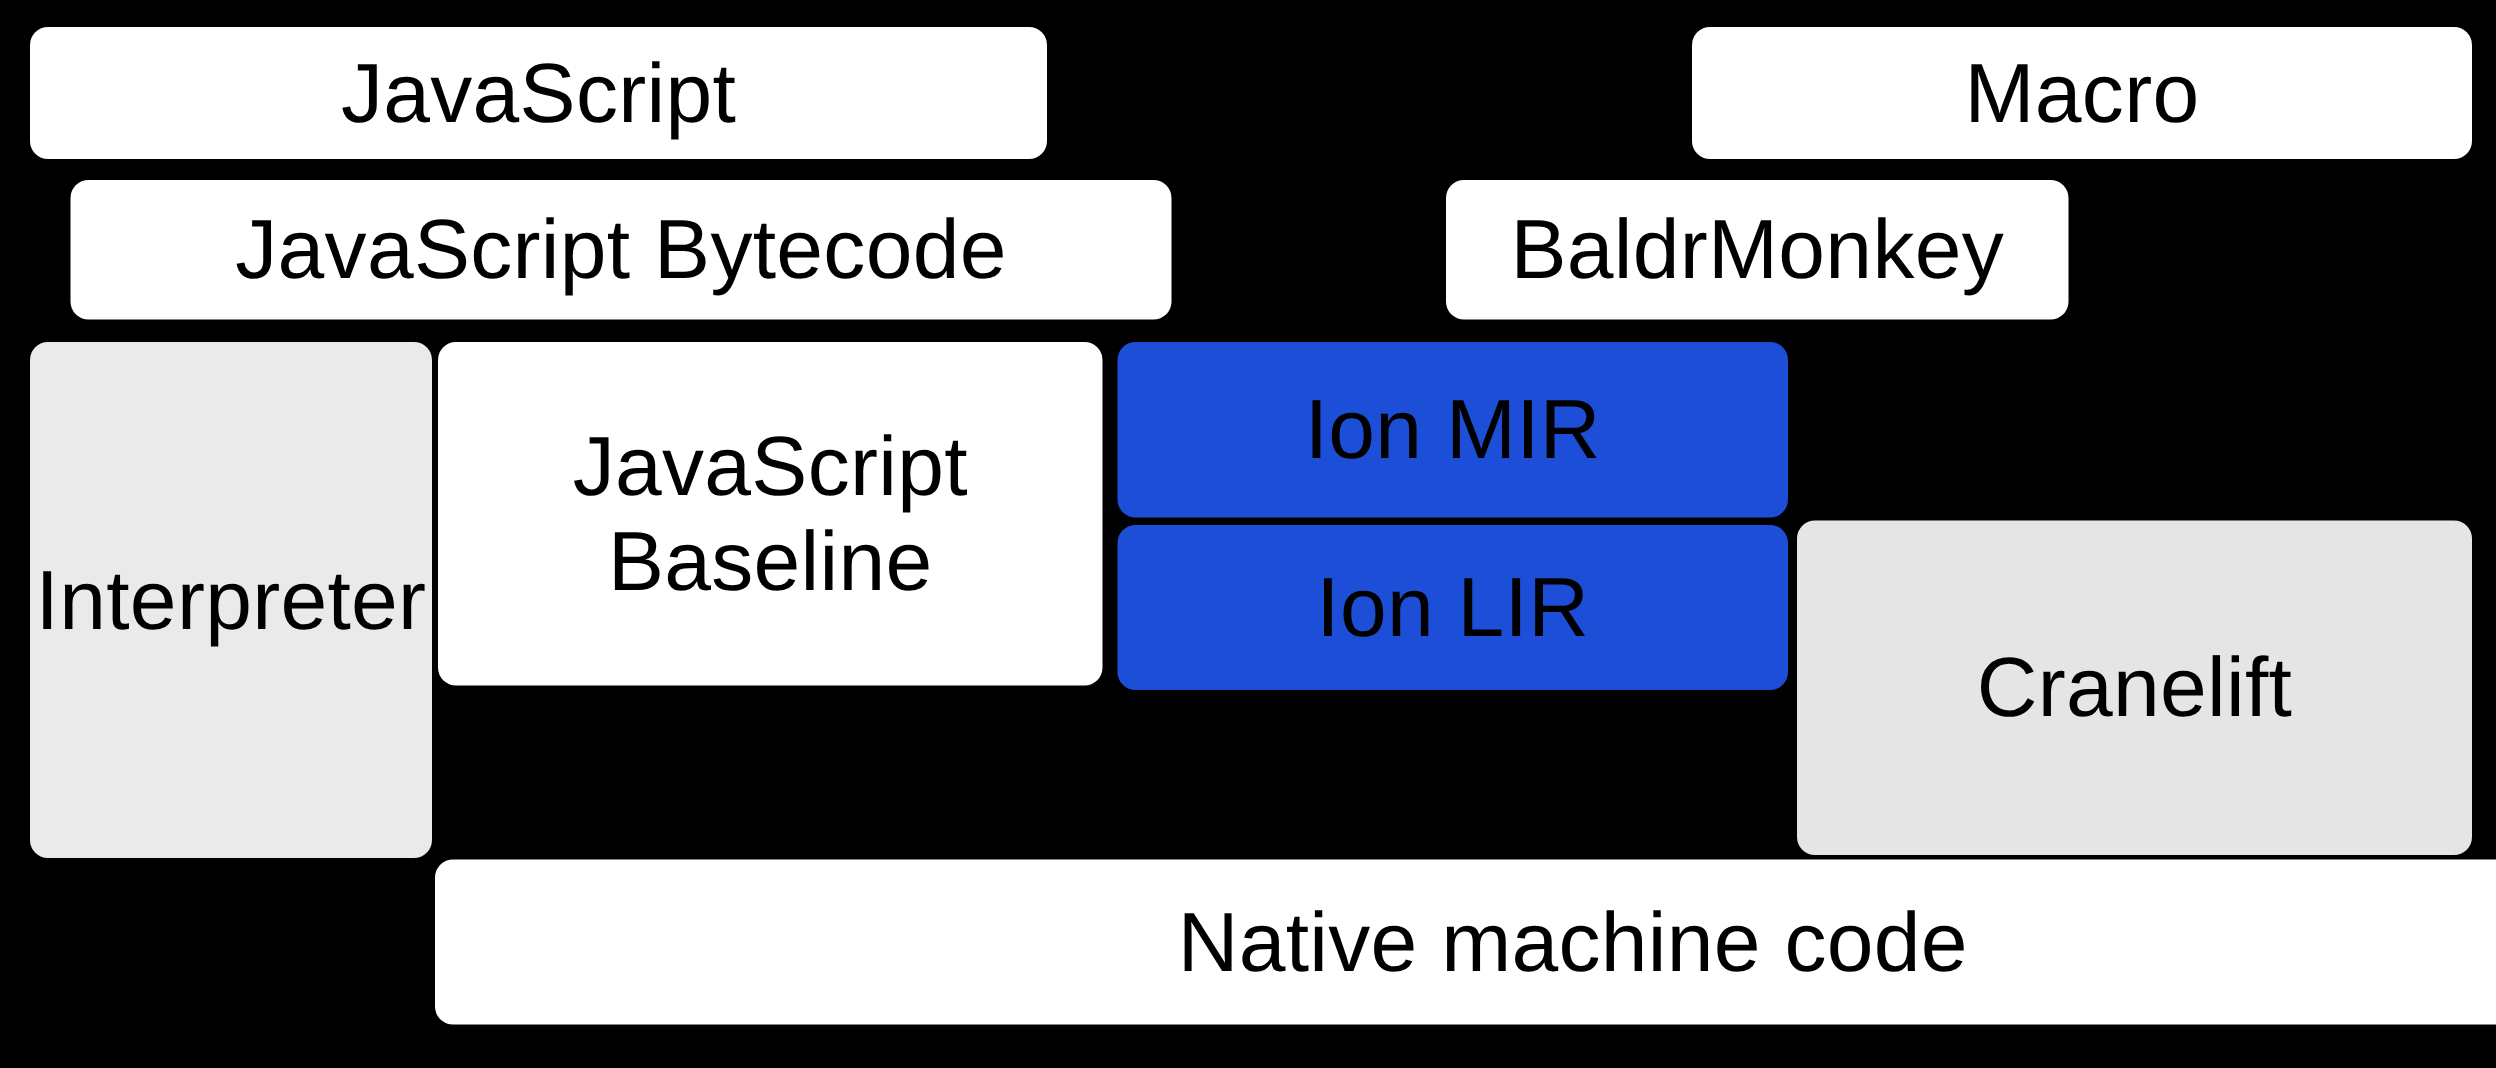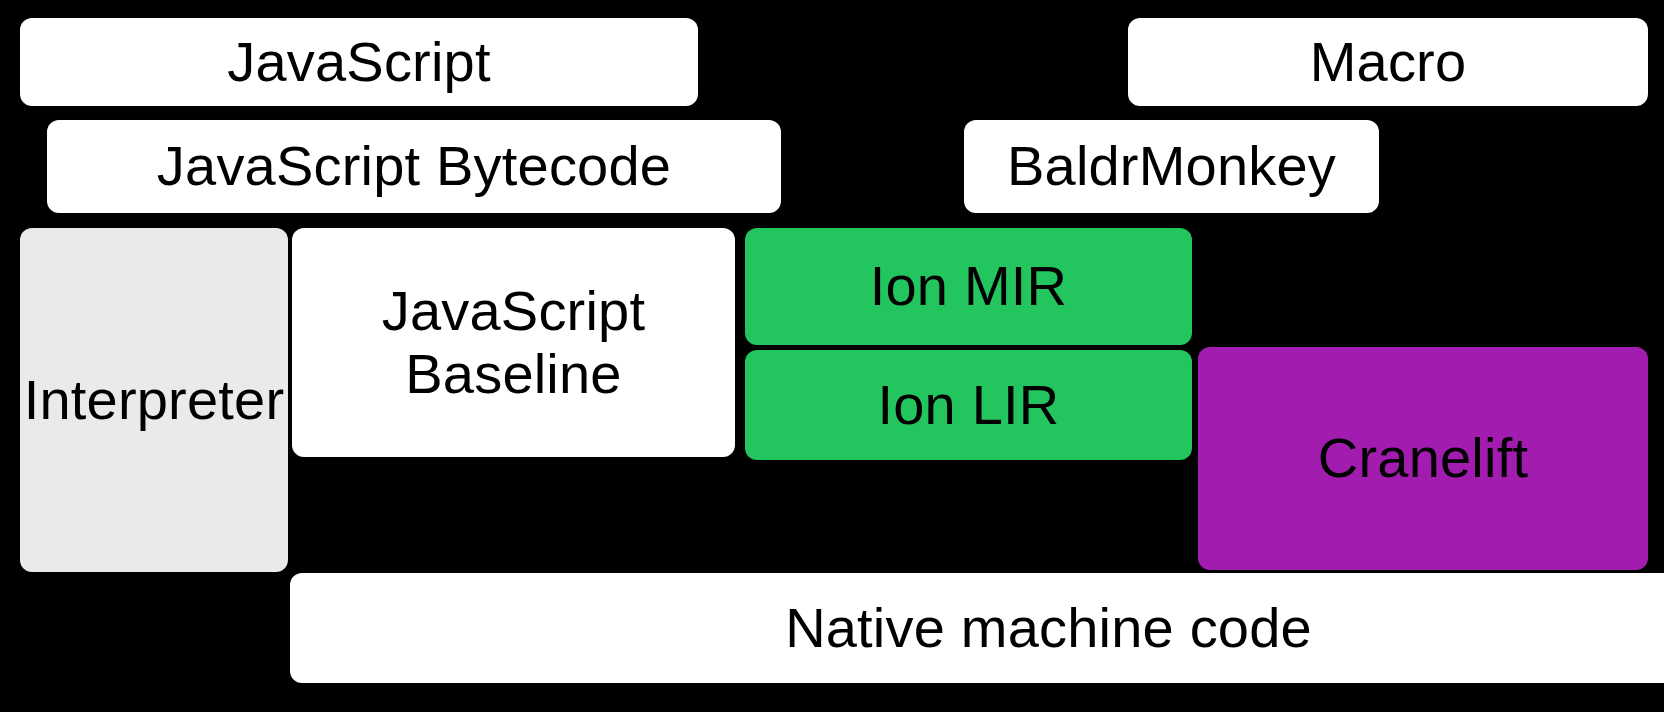--- a/index.html
+++ b/index.html
@@ -28,22 +28,22 @@
     color: #000000;
     font-size: 56px;
     font-weight: 400;
     line-height: 1.12;
     letter-spacing: 0.2px;
     white-space: pre-line;
     -webkit-font-smoothing: antialiased;
   }
   .fill-white  { background: #ffffff; }
   .fill-gray   { background: #eaeaea; text-align: center; }
-  .fill-green  { background: #22c55e; }
-  .fill-pink   { background: #a21caf; }
+  .fill-green  { background: #1d4ed8; }
+  .fill-pink   { background: #e5e5e5; }
 
   
   #n-javascript        { left: 20px;   top: 18px;  width: 678px; height: 88px; }
   #n-asmjs             { left: 703px;  top: 18px;  width: 419px; height: 88px; }
   #n-wasm              { left: 1128px; top: 18px;  width: 520px; height: 88px; }
   
   #n-js-bytecode       { left: 11px;   top: 120px; width: 734px; height: 93px; margin-left: 36px; }
   #n-baldrmonkey       { left: 920px;  top: 120px; width: 415px; height: 93px; margin-left: 44px; }
   
   #n-interpreter       { left: 20px;   top: 228px; width: 268px; height: 344px; }

